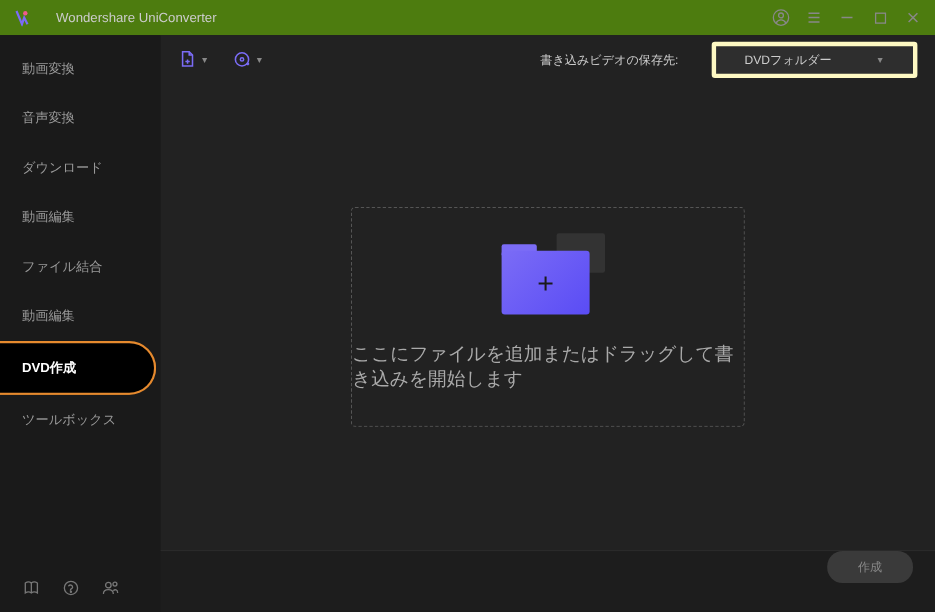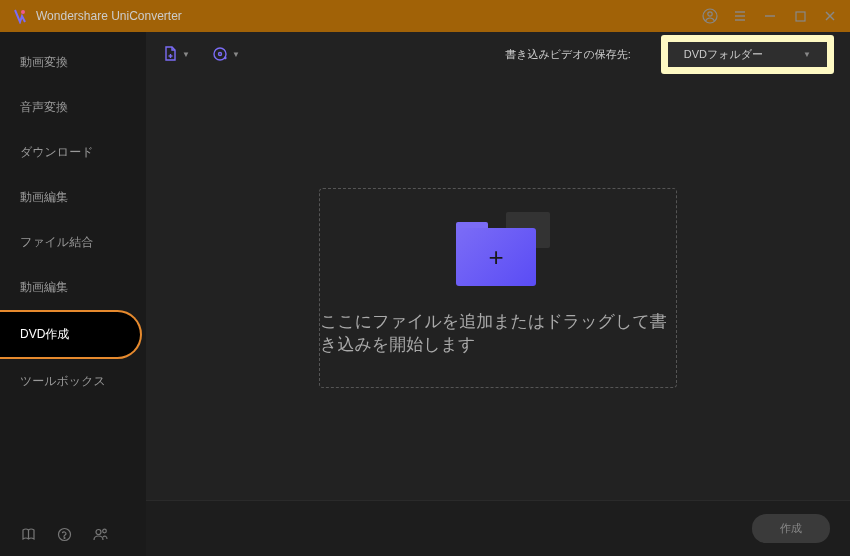--- a/index.html
+++ b/index.html
@@ -9,21 +9,22 @@
   background: #1a1a1a;
   font-family: "Meiryo", "Hiragino Sans", sans-serif;
   color: #aaa;
   overflow: hidden;
 }
 .titlebar {
   height: 32px;
   display: flex;
   align-items: center;
   padding: 0 12px;
-  background: #a16207;
+  background: #4d7c0f;
+  gap: 15px;
 }
 .app-logo {
   width: 16px; height: 16px;
   margin-right: 8px;
   display: flex; align-items: center; justify-content: center;
 }
 .app-title {
   font-size: 12px;
   color: #ccc;
 }
@@ -48,21 +49,21 @@
 }
 .sidebar-items { flex: 1; }
 .sidebar-item {
   padding: 14px 20px;
   font-size: 12px;
   color: #999;
   cursor: pointer;
 }
 .sidebar-item.active {
   color: #fff;
-  font-weight: 400;
+  font-weight: 700;
   position: relative;
   background: #000;
   border-radius: 0 40px 40px 0;
   border: 2px solid #e68a2e;
   border-left: none;
   margin-right: 4px;
 }
 .sidebar-bottom {
   display: flex;
   gap: 20px;
@@ -93,23 +94,23 @@
   cursor: pointer;
 }
 .toolbar-spacer { flex: 1; }
 .save-label {
   font-size: 11px;
   color: #ccc;
   margin-right: 8px;
 }
 .save-select {
   background: #2e2e2e;
-  border: 7px solid #fef9c3;
+  border: 4px solid #fef9c3;
   border-radius: 3px;
-  padding: 5px 16px;
+  padding: 5px 26px;
   font-size: 11px;
   color: #ccc;
   display: flex;
   align-items: center;
   gap: 40px;
   cursor: pointer;
 }
 .dropzone-area {
   flex: 1;
   display: flex;
@@ -170,21 +171,21 @@
 }
 .drop-text {
   font-size: 17px;
   color: #aaa;
 }
 .footer {
   height: 56px;
   background: #1d1d1d;
   border-top: 1px solid #2a2a2a;
   display: flex;
-  align-items: center;
+  align-items: flex-start;
   justify-content: flex-end;
   padding: 0 20px;
 }
 .create-btn {
   background: #3a3a3a;
   color: #888;
   font-size: 11px;
   padding: 7px 28px;
   border-radius: 14px;
   cursor: default;

